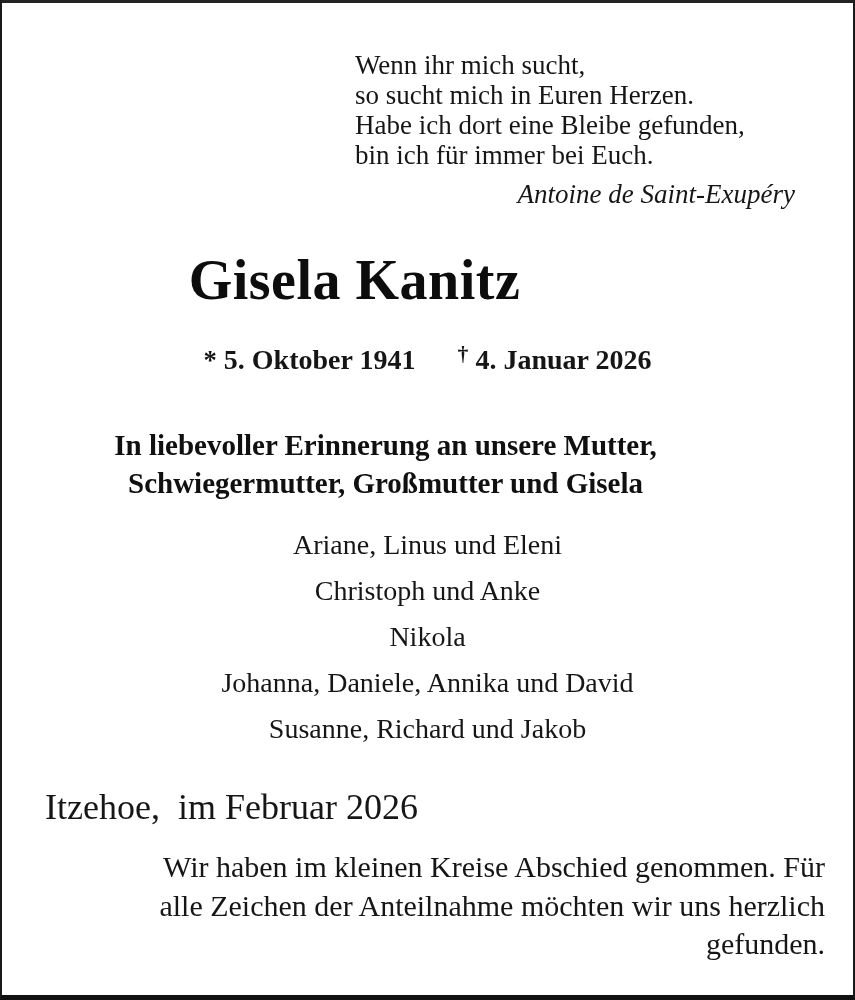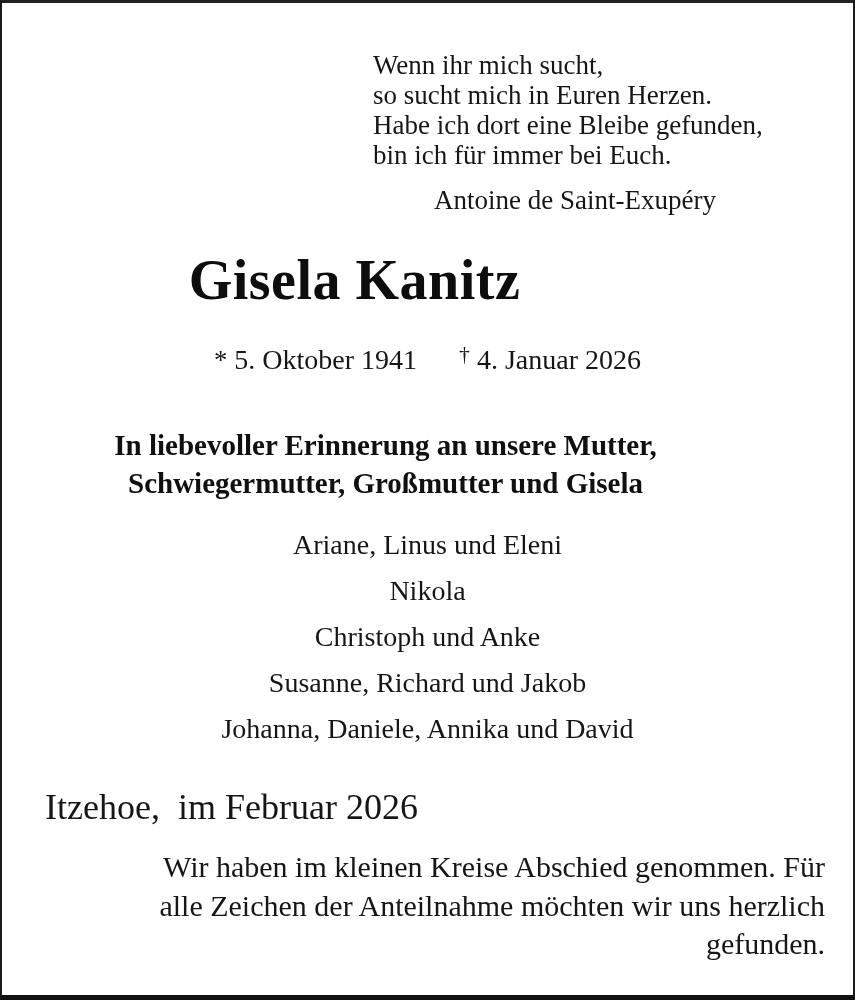--- a/index.html
+++ b/index.html
@@ -29,26 +29,27 @@
   
   .quote-block {
     position: absolute;
     left: 355px;
     top: 50px;
     width: 450px;
     font-size: 27px;
     line-height: 30px;
     text-align: left;
   }
-  .quote-line { display: block; white-space: nowrap; margin-left: 18px; }
+  .quote-line { display: block; white-space: nowrap; }
   .quote-attribution {
     display: block;
-    text-align: center;
-    margin-top: 15px;
+    text-align: right;
+    margin-top: 9px;
     padding-right: 10px;
+    font-style: italic;
   }
   
   .deceased-name {
     position: absolute;
     left: 0;
     top: 248px;
     width: 709px;
     margin: 0;
     text-align: center;
     font-size: 56px;
@@ -57,20 +58,21 @@
     color: #0d0d0d;
   }
   
   .dates-row {
     position: absolute;
     left: 0;
     top: 342px;
     width: 855px;
     text-align: center;
     font-size: 28px;
+    font-weight: bold;
   }
   .date-item { white-space: nowrap; }
   .date-item + .date-item { margin-left: 42px; }
   .sym-birth { font-size: 0.95em; }
   .sym-death {
     font-size: 0.78em;
     vertical-align: 0.38em;
   }
   
   .memorial-heading {
@@ -133,24 +135,24 @@
   <span class="date-item"><span class="sym-birth">*</span> <span>5. Oktober 1941</span></span><span class="date-item"><span class="sym-death">†</span> <span>4. Januar 2026</span></span>
 </div>
 
 <div class="memorial-heading">
   <div>In liebevoller Erinnerung an unsere Mutter,</div>
   <div>Schwiegermutter, Großmutter und Gisela</div>
 </div>
 
 <div class="family-list">
   <div>Ariane, Linus und Eleni</div>
+  <div>Christoph und Anke</div>
   <div>Nikola</div>
-  <div>Christoph und Anke</div>
+  <div>Johanna, Daniele, Annika und David</div>
   <div>Susanne, Richard und Jakob</div>
-  <div>Johanna, Daniele, Annika und David</div>
 </div>
 
 <div class="place-date">Itzehoe,  im Februar 2026</div>
 
 <div class="closing-paragraph">
   <span class="closing-line">Wir haben im kleinen Kreise Abschied genommen. Für</span>
   <span class="closing-line">alle Zeichen der Anteilnahme möchten wir uns herzlich</span>
   <span class="closing-line">gefunden.</span>
 </div>
 

